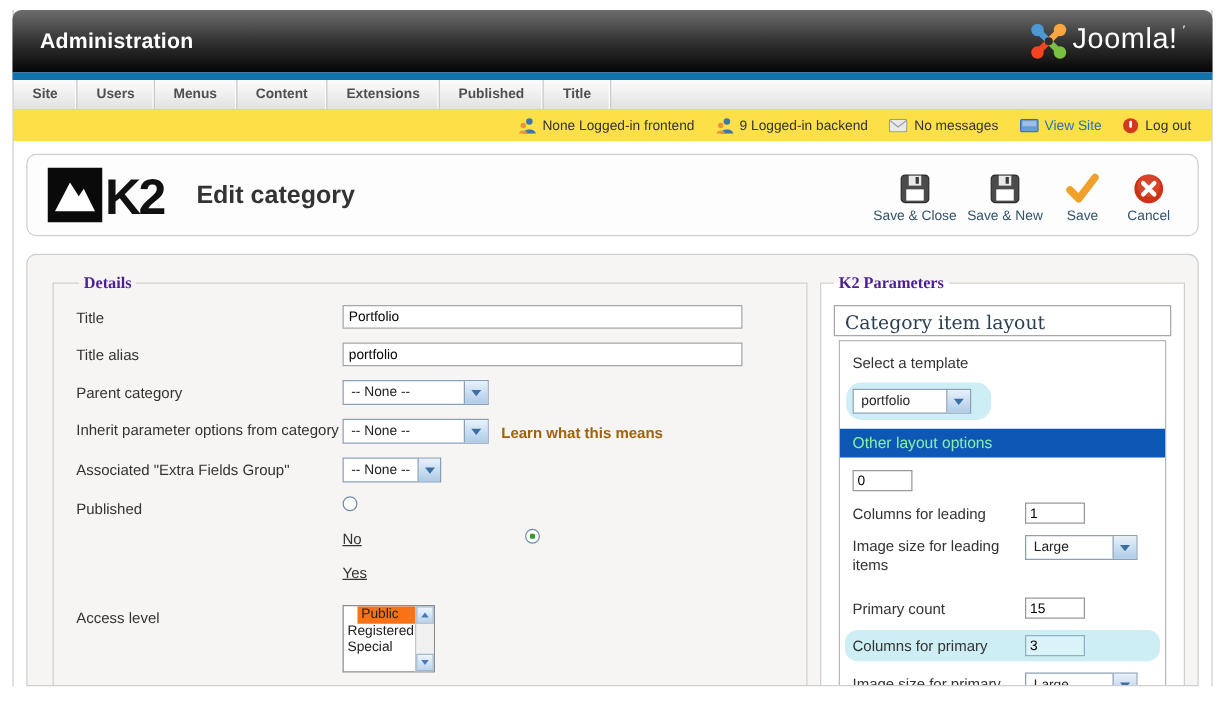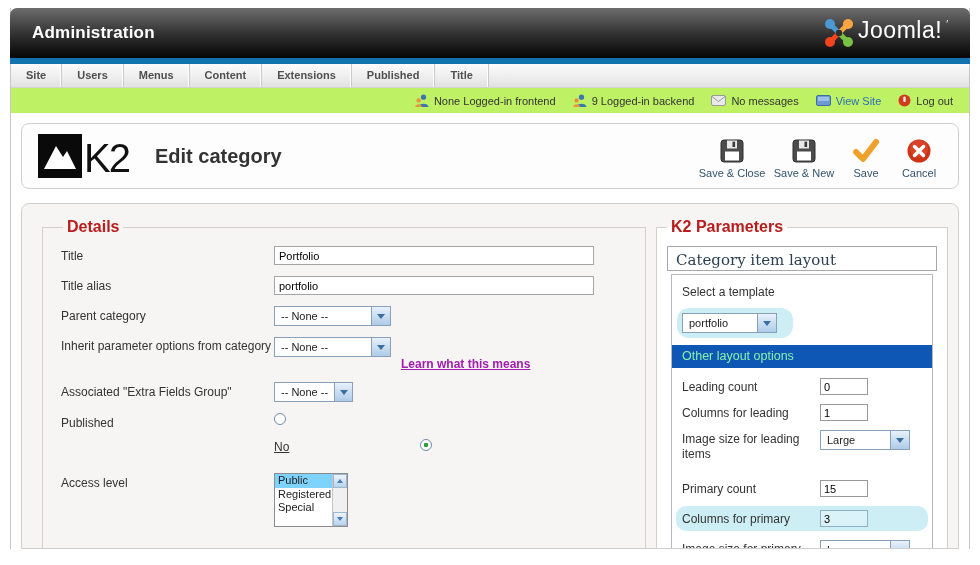--- a/index.html
+++ b/index.html
@@ -17,73 +17,73 @@
   .brand-mark { font-size:10px; margin-top:2px; }
   .bluestrip { height:6px; background:#1273af; margin:0 -1px; }
 
   
   .menubar { height:24px; background:linear-gradient(#fcfcfc,#e2e2e2);
     border-bottom:1px solid #d2d2d2; display:flex; }
   .menu-item { padding:0 15px; line-height:23px; font-size:11px; font-weight:bold; color:#4f4f4f;
     border-right:1px solid #c9c9c9; box-shadow:inset -1px 0 0 #fff; cursor:default; }
 
   
-  .statusbar { height:25px; background:#bef264; display:flex; align-items:center;
+  .statusbar { height:25px; background:#fde047; display:flex; align-items:center;
     justify-content:flex-end; gap:17px; padding-right:16px; font-size:11px; color:#333; }
   .st { display:flex; align-items:center; gap:5px; }
   .st-link { color:#2b6fb6; }
   .bodyarea { background:#fff; padding:10px 10px 0 10px; }
 
   
   .toolbar { border:1px solid #cfcfcf; border-radius:8px; background:#fdfdfd;
     height:66px; display:flex; align-items:center; padding:0 12px 0 16px; }
-  .k2logo { display:flex; align-items:flex-end; gap:2px; }
+  .k2logo { display:flex; align-items:flex-end; gap:2px;font-weight:bold; }
   .k2text { font-size:40px; line-height:40px; letter-spacing:-2px; color:#111; }
   .pagetitle { font-size:20px; font-weight:bold; color:#333; margin-left:26px; }
   .tb-buttons { margin-left:auto; display:flex; }
   .tb-btn { width:72px; display:flex; flex-direction:column; align-items:center; gap:3px;
     cursor:pointer; padding-top:4px; }
   .tb-btn span.lbl { font-size:11px; color:#33536e; }
 
   
   .content { margin:14px 0 0 0; border:1px solid #cfcfcf; border-radius:8px 8px 0 0;
     background:#f6f5f3; height:346px; overflow:hidden; padding:14px 10px 0 20px;
     display:flex; justify-content:space-between; align-items:flex-start; }
   fieldset { border:1px solid #d3d0cc; padding:10px 0 10px 18px; }
-  legend { font-size:16px; font-weight:bold; color:#b91c1c; padding:0 4px; margin-left:2px; }
+  legend { font-size:13px; font-weight:bold; color:#4c1d95; padding:0 4px; margin-left:2px;font-family:Liberation Serif, serif; }
   .fs-details { width:604px; height:400px; }
   .fs-params  { width:292px; height:400px; background:#fff; padding:6px 8px; }
 
   
   .row { display:flex; align-items:flex-start; margin-bottom:11px; }
   .row .lab { flex:0 0 213px; font-size:12px; color:#333; padding-top:3px; }
   .txt-input { width:320px; height:19px; border:1px solid #a5a5a5; font-size:11px;
     font-family:"Liberation Sans",sans-serif; padding:0 4px; color:#000; background:#fff; }
   .fsel { display:inline-flex; border:1px solid #8aa0b8; background:#fff; height:20px; align-items:stretch; }
   .fsel .stx { font-size:11px; color:#222; padding:3px 6px 0 6px; white-space:nowrap; }
   .fsel .sbtn { width:19px; border-left:1px solid #8aa0b8;
     background:linear-gradient(#e8f1fa,#aecbe8); display:flex; align-items:center; justify-content:center; cursor:pointer; }
   .chev { width:0; height:0; border-left:4px solid transparent; border-right:4px solid transparent;
     border-top:5px solid #3a6ea5; }
-  .learn-link { font-size:12px; font-weight:bold; color:#a21caf; text-decoration:underline;
-    margin-left:10px; padding-top:4px; cursor:pointer;margin-top:16px; }
+  .learn-link { font-size:12px; font-weight:bold; color:#a16207; 
+    margin-left:10px; padding-top:4px; cursor:pointer; }
 
   
   .pubblock { position:relative; font-size:12px; color:#333; width:300px;text-decoration:underline; }
   .radio { width:12px; height:12px; border:1px solid #6f8cab; border-radius:50%; background:#fff;
     display:inline-block; position:relative; cursor:pointer; }
   .radio .dot { position:absolute; left:3px; top:3px; width:4px; height:4px; background:#2f9e31; border-radius:1px; }
   .pub-line { height:27px; }
   .radio-checked { position:absolute; left:146px; top:26px; }
 
   
   .listbox { width:74px; height:54px; border:1px solid #8c8c8c; background:#fff; display:flex; }
   .lb-opts { flex:1; font-size:11px; color:#222; overflow:hidden; }
   .lb-opt { padding:0 3px; line-height:13.5px; white-space:nowrap; cursor:pointer; }
-  .lb-sel { background:#7dd3fc; }
+  .lb-sel { background:#f97316;margin-left:11px; }
   .lb-scroll { width:15px; border-left:1px solid #c5c5c5; background:#f0f0f0;
     display:flex; flex-direction:column; justify-content:space-between; }
   .lb-arr { height:14px; background:linear-gradient(#eef5fc,#b9d3ec); border:1px solid #9fb8d2;
     display:flex; align-items:center; justify-content:center; cursor:pointer; }
   .tri-up { width:0;height:0;border-left:3px solid transparent;border-right:3px solid transparent;border-bottom:4px solid #4a7ab5; }
   .tri-dn { width:0;height:0;border-left:3px solid transparent;border-right:3px solid transparent;border-top:4px solid #4a7ab5; }
 
   
   .sect-hdr { border:1px solid #a8a8a8; background:#fff; padding:4px 8px 1px 8px;
     font-family:"DejaVu Serif", serif; font-size:15px; color:#2b3f52; margin:4px 2px 0 2px; }
@@ -296,20 +296,21 @@
         </div>
 
         <div class="row" style="margin-bottom:6px">
           <span class="lab">Published</span>
           <div class="pubblock">
             <div class="pub-line"><span class="radio"></span></div>
             <div class="pub-line">No</div>
             <span class="radio radio-checked">
                 <span class="dot"></span>
               </span>
+            <div class="pub-line">Yes</div>
           </div>
         </div>
 
         <div class="row">
           <span class="lab">Access level</span>
           <div class="listbox">
             <div class="lb-opts">
               <div class="lb-opt lb-sel">Public</div>
               <div class="lb-opt">Registered</div>
               <div class="lb-opt">Special</div>
@@ -339,21 +340,20 @@
               <span class="stx" style="flex:1">portfolio</span>
               <span class="sbtn">
                   <span class="chev"></span>
                 </span>
             </div>
           </div>
 
           <div class="bluebar">Other layout options</div>
 
           <div class="prow">
-            <span class="plab">Leading count</span>
             <input class="num-input" type="text" value="0" style="">
           </div>
 
           <div class="prow">
             <span class="plab">Columns for leading</span>
             <input class="num-input" type="text" value="1" style="">
           </div>
 
           <div class="prow">
             <span class="plab">Image size for leading items</span>

